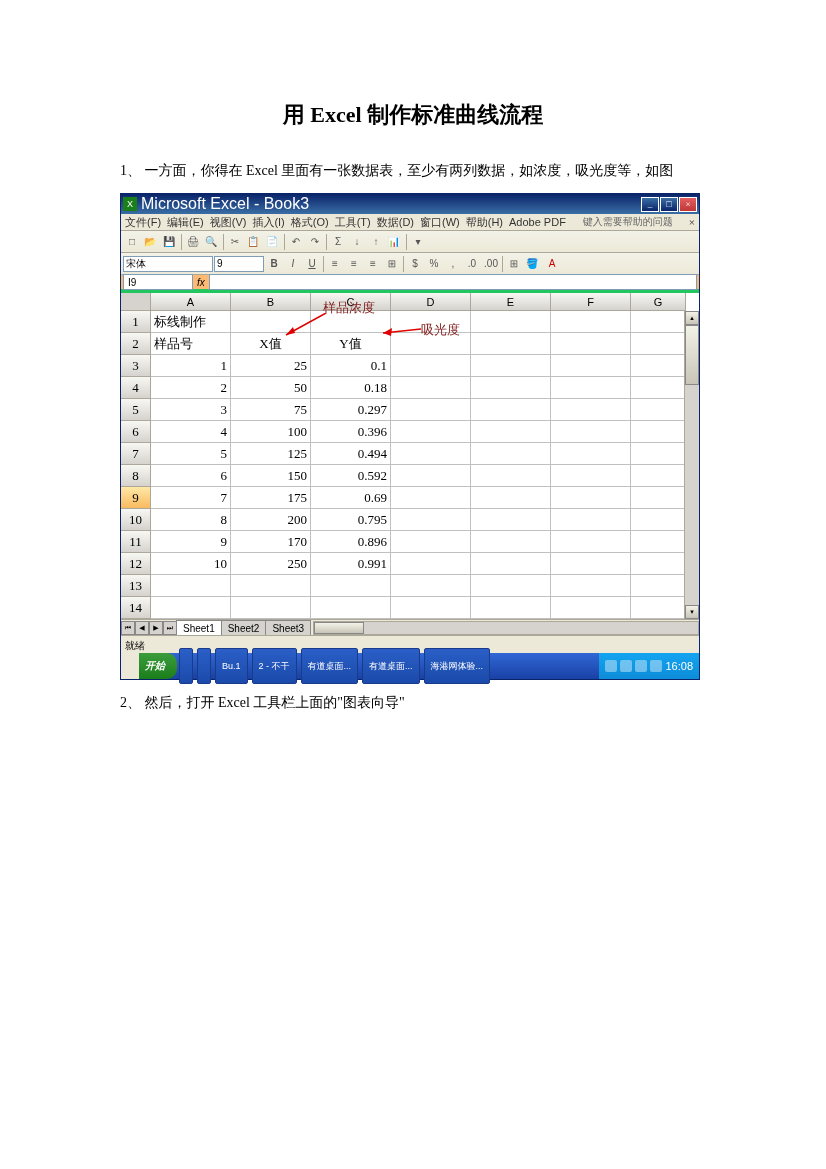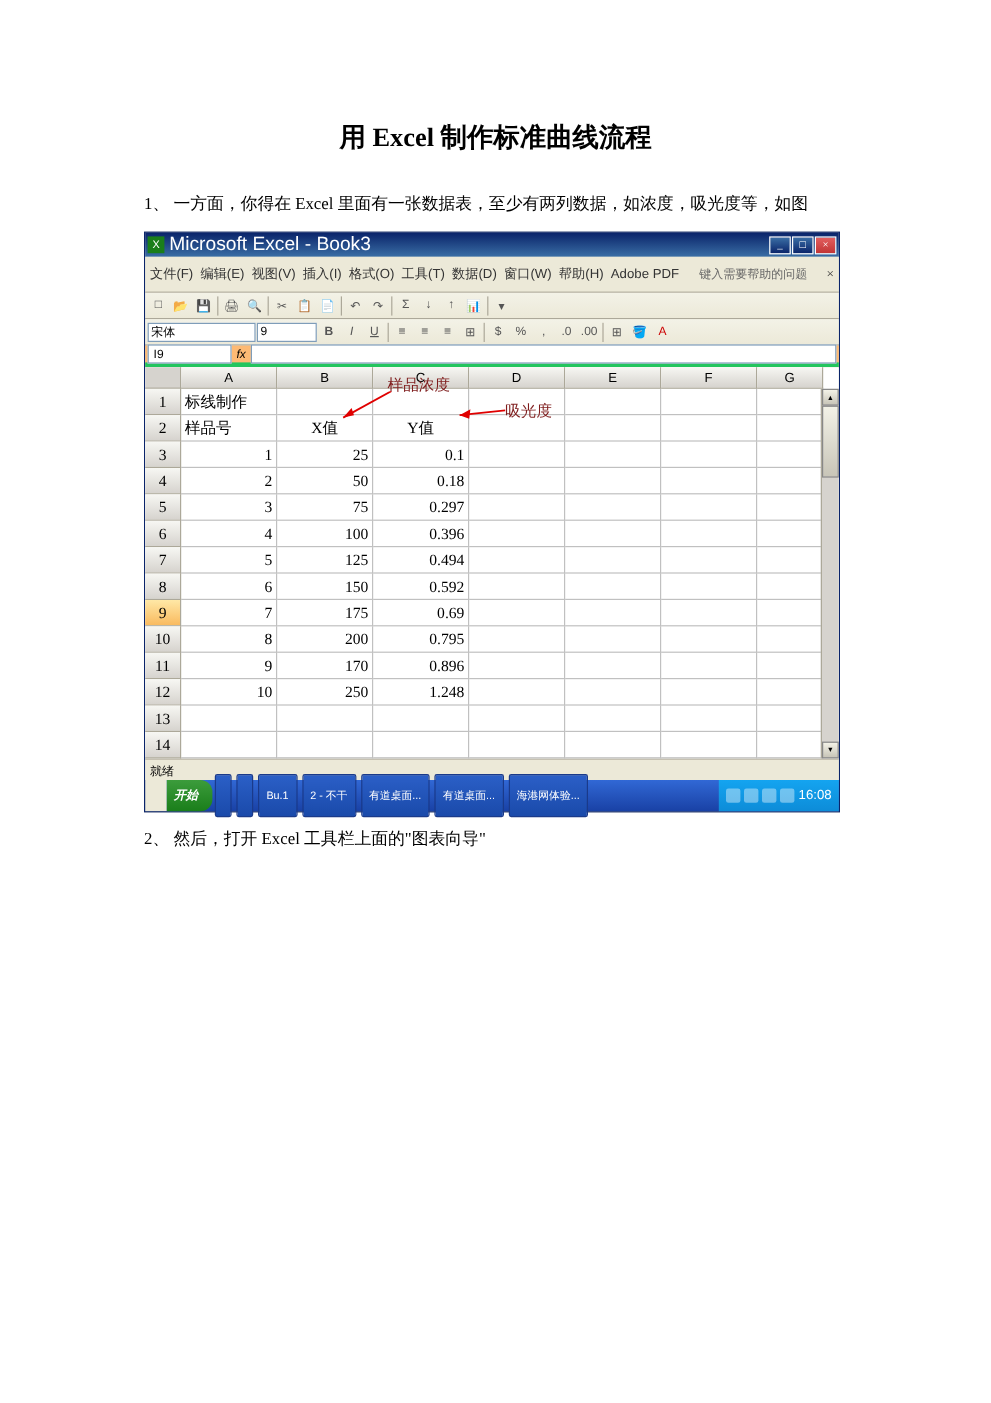--- a/index.html
+++ b/index.html
@@ -10,21 +10,21 @@
 
 
 .excel-window { width: 580px; border: 1px solid #0a246a; background: #ece9d8; font-family: "SimSun", Tahoma, sans-serif; font-size: 11px; margin: 5px 0 10px 0; }
 .titlebar { background: linear-gradient(to bottom, #0a246a, #3a6ea5); color: #fff; height: 20px; display: flex; align-items: center; padding: 0 2px; }
 .titlebar-icon { width: 14px; height: 14px; background: #1a7e1a; margin-right: 4px; display: flex; align-items: center; justify-content: center; font-size: 9px; color: #fff; }
 .titlebar-text { flex: 1; font-size: 16px; font-family: Tahoma, sans-serif; }
 .win-btns { display: flex; gap: 1px; }
 .win-btn { width: 18px; height: 15px; background: linear-gradient(to bottom, #3a6ea5, #0a246a); border: 1px solid #fff; display: flex; align-items: center; justify-content: center; font-size: 9px; color: #fff; font-family: Tahoma; cursor: default; }
 .win-btn.close { background: linear-gradient(to bottom, #e35f5f, #c13535); }
 
-.menubar { height: 30px; background: #ece9d8; display: flex; align-items: center; padding: 0 4px; font-size: 11px; color: #333; gap: 6px; border-bottom: 1px solid #aca899; }
+.menubar { height: 17px; background: #ece9d8; display: flex; align-items: center; padding: 0 4px; font-size: 11px; color: #333; gap: 6px; border-bottom: 1px solid #aca899; }
 .menubar span { cursor: default; }
 .menubar .right-text { margin-left: auto; font-size: 10px; color: #666; }
 .menubar .close-x { margin-left: 10px; color: #333; font-family: Tahoma; cursor: default; }
 
 .toolbar { height: 22px; background: linear-gradient(to bottom, #f3f2e7, #ece9d8); border-bottom: 1px solid #aca899; display: flex; align-items: center; padding: 0 2px; gap: 1px; overflow: hidden; }
 .tb-btn { width: 18px; height: 18px; display: flex; align-items: center; justify-content: center; font-size: 10px; color: #555; cursor: default; }
 .tb-sep { width: 1px; height: 16px; background: #aca899; margin: 0 1px; }
 .tb-combo { height: 16px; background: #fff; border: 1px solid #7f9db9; padding: 0 2px; font-size: 10px; display: flex; align-items: center; min-width: 50px; }
 .tb-combo.wide { min-width: 90px; }
 
@@ -259,21 +259,21 @@
           <div class="cell">9</div>
           <div class="cell">170</div>
           <div class="cell">0.896</div>
           <div class="cell"></div>
           <div class="cell"></div>
           <div class="cell"></div>
           <div class="cell"></div>
           <div class="rh">12</div>
           <div class="cell">10</div>
           <div class="cell">250</div>
-          <div class="cell">1.248</div>
+          <div class="cell">0.991</div>
           <div class="cell"></div>
           <div class="cell"></div>
           <div class="cell"></div>
           <div class="cell"></div>
           <div class="rh">13</div>
           <div class="cell"></div>
           <div class="cell"></div>
           <div class="cell"></div>
           <div class="cell"></div>
           <div class="cell"></div>
@@ -301,20 +301,34 @@
           <polygon points="4,8 13,3 12,11" fill="#e00000"></polygon>
         </svg>
 
       <div class="vscroll">
         <div class="vscroll-btn">▴</div>
         <div class="vscroll-thumb"></div>
         <div class="vscroll-btn" style="position:absolute;bottom:0;left:0;right:0">▾</div>
       </div>
     </div>
 
+    <div class="sheet-tabs-row">
+      <div class="tab-nav">
+        <span class="tab-nav-btn">⏮</span>
+        <span class="tab-nav-btn">◀</span>
+        <span class="tab-nav-btn">▶</span>
+        <span class="tab-nav-btn">⏭</span>
+      </div>
+      <span class="sheet-tab">Sheet1</span>
+      <span class="sheet-tab inactive">Sheet2</span>
+      <span class="sheet-tab inactive">Sheet3</span>
+      <div class="hscroll-track">
+        <div class="hscroll-thumb"></div>
+      </div>
+    </div>
 
     <div class="statusbar">
       <span>就绪</span>
       <span class="spacer"></span>
     </div>
 
     <div class="taskbar">
       <span class="start-btn">开始</span>
       <span class="task-item"></span>
       <span class="task-item"></span>

